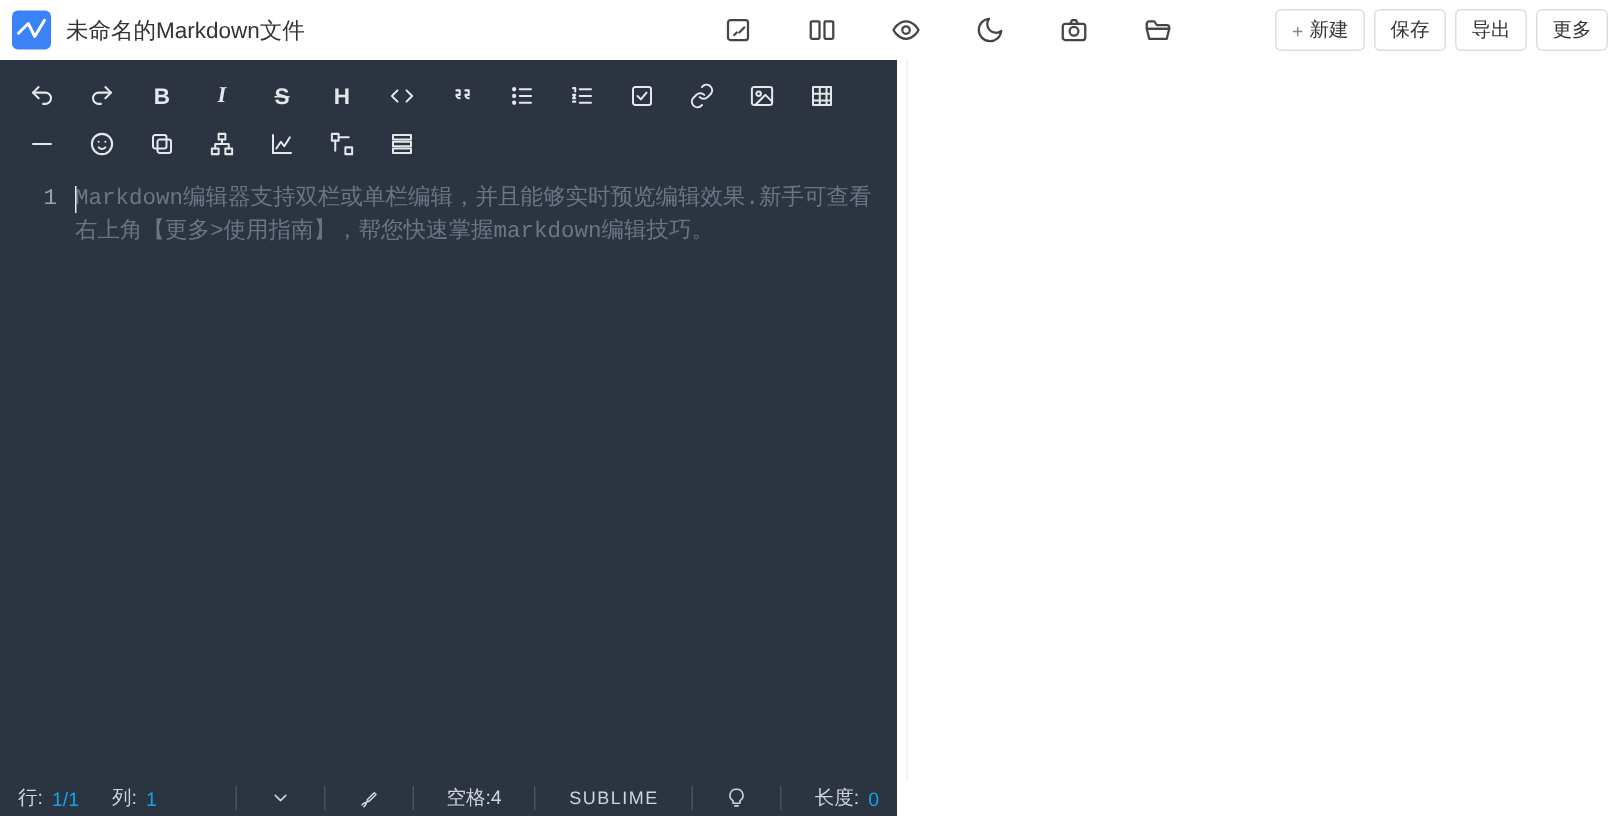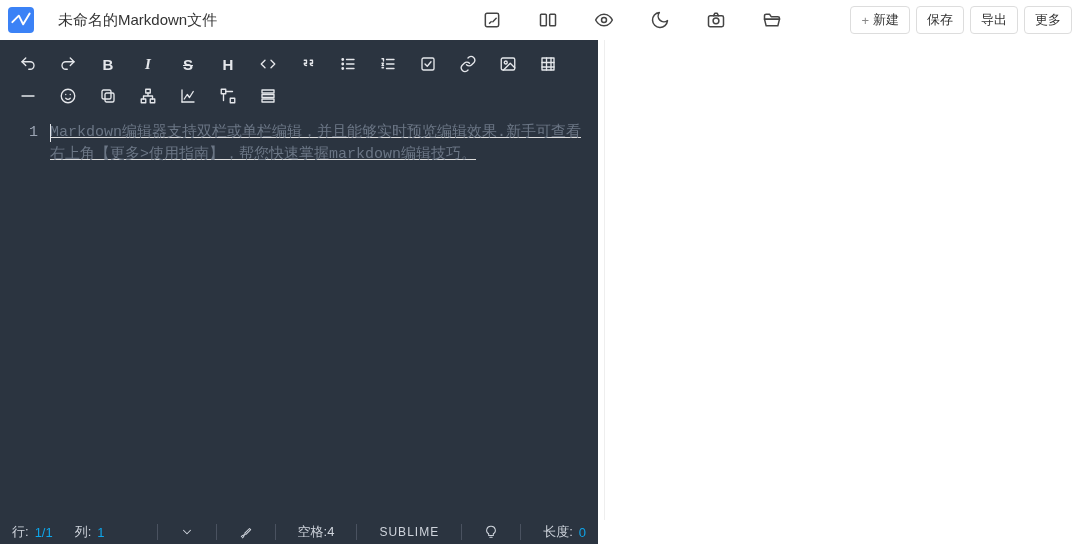--- a/index.html
+++ b/index.html
@@ -6,21 +6,21 @@
   html, body { width: 1080px; height: 544px; font-family: -apple-system, "Segoe UI", "PingFang SC", "Microsoft YaHei", sans-serif; overflow: hidden; background: #fff; }
 
   .topbar {
     height: 40px; display: flex; align-items: center; padding: 0 8px; gap: 8px;
     background: #fff; position: relative;
   }
   .logo {
     width: 26px; height: 26px; border-radius: 4px; background: #3b82f6;
     display: flex; align-items: center; justify-content: center; color: #fff;
   }
-  .title { flex: 0 0 auto; font-size: 15px; color: #333; margin-left: 16px; }
+  .title { flex: 0 0 auto; font-size: 15px; color: #333; margin-left: 2px; }
   .top-spacer { flex: 1; }
   .top-icons { display: flex; gap: 36px; align-items: center; margin-right: 60px; }
   .top-icons .icn { width: 20px; height: 20px; color: #444; cursor: pointer; display:flex; align-items:center; justify-content:center;}
   .top-buttons { display: flex; gap: 6px; align-items:center; }
   .btn {
     border: 1px solid #ddd; background: #fff; color: #333; font-size: 13px;
     padding: 4px 10px; border-radius: 4px; cursor: pointer; display:flex; align-items:center; gap:4px;
   }
   .btn .plus { color:#888; font-weight:normal; }
 
@@ -40,21 +40,21 @@
     color:#e5e7eb; cursor:pointer; font-weight:bold; font-size:15px;
   }
   .toolbar .tbtn svg { width:18px; height:18px; }
   .toolbar .tbtn.strike { text-decoration: line-through; }
   .toolbar .tbtn.italic { font-style: italic; font-family: serif; }
 
   .editor-body { flex:1; display:flex; font-family: Consolas, "Courier New", monospace; font-size:15px; line-height:22px; }
   .gutter {
     width: 48px; text-align:right; padding: 6px 10px 0 0; color:#9aa3b2; user-select:none;
   }
-  .code-area { flex:1; padding:6px 10px 0 2px; position:relative;text-decoration:underline; }
+  .code-area { flex:1; padding:6px 10px 0 2px; position:relative; }
   .placeholder { color:#6b7685; white-space:normal; word-break:break-all; }
   .cursor {
     display:inline-block; width:1px; height:18px; background:#e5e7eb; vertical-align:text-top;
     position:absolute; left:2px; top:8px;
   }
 
   .statusbar {
     height:24px; background:#2b3440; color:#cfd4dc; font-size:13px;
     display:flex; align-items:center; padding:0 12px; gap:22px;
     position:absolute; bottom:0; left:0; width:598px;

